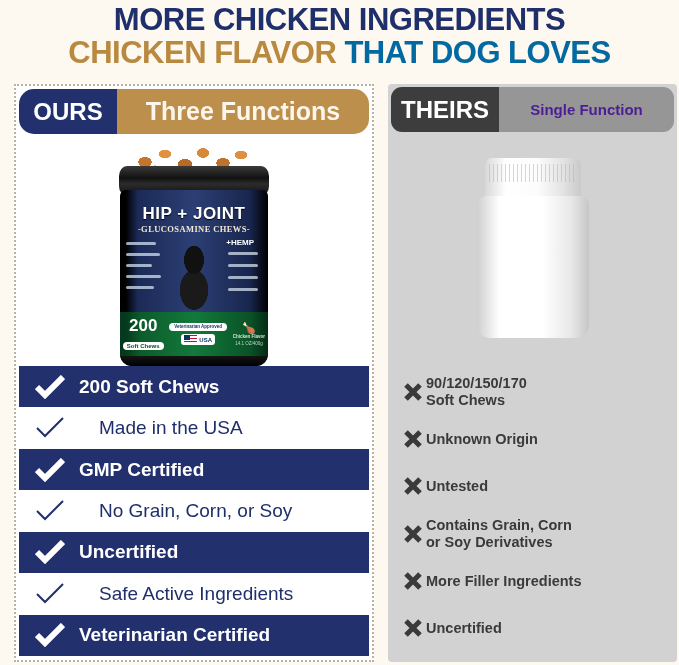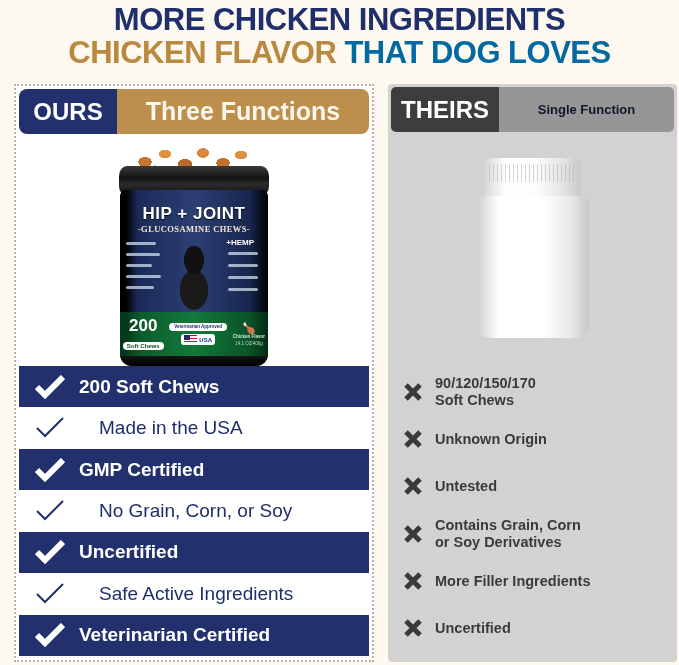--- a/index.html
+++ b/index.html
@@ -40,41 +40,41 @@
   .panel-theirs {
     position: relative;
     width: 289px; margin-left: 14px;
     background: #d2d2d2;
     border-radius: 4px;
     display: flex; flex-direction: column;
   }
 
   
   .hdr { display: flex; height: 45px; flex: none; }
-  .hdr-ours { border-radius: 8px; overflow: hidden; margin: 3px 3px 0 3px; }
+  .hdr-ours { border-radius: 15px; overflow: hidden; margin: 3px 3px 0 3px; }
   .hdr-badge-ours {
     width: 98px; background: #23306e; color: #ffffff;
     display: flex; align-items: center; justify-content: center;
     font-size: 24px; font-weight: bold; letter-spacing: 0px;
   }
   .hdr-title-ours {
     flex: 1; background: #bd8f4c; color: #fdf6ec;
     display: flex; align-items: center; justify-content: center;
     font-size: 25px; font-weight: bold;
   }
-  .hdr-theirs { border-radius: 5px; overflow: hidden; margin: 3px 3px 0 3px; text-align: center; }
+  .hdr-theirs { border-radius: 11px; overflow: hidden; margin: 3px 3px 0 3px; text-align: center; }
   .hdr-badge-theirs {
     width: 108px; background: #3d3d3d; color: #ffffff;
     display: flex; align-items: center; justify-content: center;
     font-size: 24px; font-weight: bold;
   }
   .hdr-title-theirs {
-    flex: 1; background: #969696; color: #0f172a;
+    flex: 1; background: #969696; color: #4c1d95;
     display: flex; align-items: center; justify-content: center;
-    font-size: 13px; font-weight: bold;
+    font-size: 15px; font-weight: bold;
   }
 
   
   .prod-ours {
     height: 232px; flex: none; position: relative;
     display: flex; align-items: flex-end; justify-content: center;
     background: #ffffff;
   }
   .prod-theirs {
     height: 232px; flex: none; position: relative;
@@ -211,21 +211,21 @@
     min-height: 38px;
   }
   .row-ours.filled { background: #23306e; color: #ffffff; }
   .row-ours.plain { background: #ffffff; color: #1f2f6b; }
   .row-ours .txt { font-size: 19px; font-weight: bold; }
   .row-ours.plain .txt { font-weight: normal; margin-left: 20px; }
   .check { width: 30px; height: 24px; flex: none; }
 
   .list-theirs { flex: 1; display: flex; flex-direction: column; padding: 4px 8px 10px 14px; }
   .row-theirs {
-    flex: 1; display: flex; align-items: center; gap: 11px;
+    flex: 1; display: flex; align-items: center; gap: 2px;
     color: #3a3a3a;
   }
   .row-theirs .txt { font-size: 14.5px; font-weight: bold; line-height: 1.12; }
   .xmark { width: 22px; height: 22px; flex: none; }
 </style>
 </head>
 <body>
 
 <div class="page">
 

